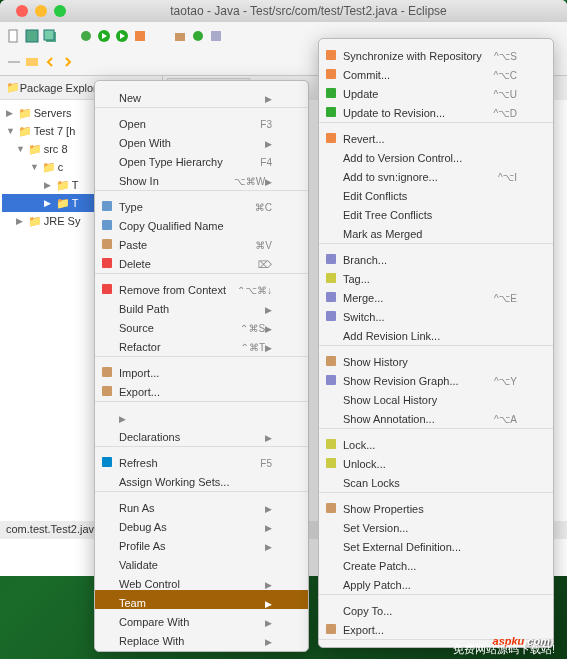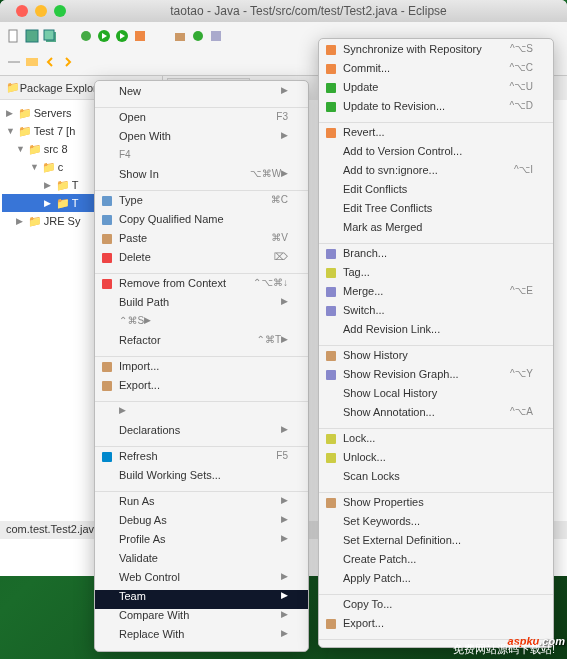--- a/index.html
+++ b/index.html
@@ -21,29 +21,29 @@
 .tnode.sel{background:#3875d7;color:#fff}
 .tnode.sel span{color:#fff}
 .twist{width:10px;font-size:9px;color:#888}
 .editor{flex:1;background:#fff}
 .tabs{height:24px;background:#f0f0f0;display:flex;align-items:flex-end;padding-left:4px}
 .tab{height:22px;padding:0 10px;background:#e8e8e8;border:1px solid #ccc;border-bottom:none;display:flex;align-items:center;gap:4px;font-size:11px}
 .status{position:absolute;bottom:120px;left:0;height:18px;background:#ececec;padding:2px 6px;font-size:10px;color:#666;width:100%}
 .menu{position:absolute;background:#f4f4f4;border:1px solid #bbb;border-radius:5px;box-shadow:0 5px 20px rgba(0,0,0,0.3);padding:4px 0;min-width:215px}
 .menu1{top:80px;left:94px}
 .menu2{top:38px;left:318px;min-width:236px}
-.mi{height:19px;display:flex;align-items:flex-start;padding:0 20px 0 24px;position:relative;cursor:default}
-.mi.hl{background:#0f172a}
+.mi{height:19px;display:flex;align-items:flex-end;padding:0 36px 0 24px;position:relative;cursor:default}
+.mi.hl{background:#a16207}
 .mi.hl span{color:#fff}
 .mi .lbl{flex:1}
 .mi .sc{color:#888;font-size:10px}
 .mi .sub{color:#888;font-size:9px}
 .mi .ico{position:absolute;left:5px;width:14px;height:14px}
 .msep{height:1px;background:#ddd;margin:3px 0}
-.watermark{position:absolute;bottom:8px;right:2px;font-size:24px;font-weight:bold;font-style:italic;color:#fff}
+.watermark{position:absolute;bottom:8px;right:17px;font-size:24px;font-weight:bold;font-style:italic;color:#fff}
 .watermark .r{color:#e30}.watermark .w{color:#fff;text-shadow:1px 1px 2px #000}
 .wmsub{position:absolute;bottom:2px;right:12px;font-size:11px;color:#fff}
 svg{display:block}
 </style>
 </head>
 <body>
 
 <div class="window">
   <div class="titlebar">
     <div class="traffic">
@@ -200,20 +200,21 @@
     <div class="msep"></div>
     <div class="mi">
       <span class="lbl">Open</span>
       <span class="sc">F3</span>
     </div>
     <div class="mi">
       <span class="lbl">Open With</span>
       <span class="sub">▶</span>
     </div>
     <div class="mi">
+      <span class="lbl">Open Type Hierarchy</span>
       <span class="sc">F4</span>
     </div>
     <div class="mi">
       <span class="lbl">Show In</span>
       <span class="sc">⌥⌘W</span>
       <span class="sub">▶</span>
     </div>
     <div class="msep"></div>
     <div class="mi">
       <span class="ico">
@@ -258,20 +259,21 @@
         </svg>
       </span>
       <span class="lbl">Remove from Context</span>
       <span class="sc">⌃⌥⌘↓</span>
     </div>
     <div class="mi">
       <span class="lbl">Build Path</span>
       <span class="sub">▶</span>
     </div>
     <div class="mi">
+      <span class="lbl">Source</span>
       <span class="sc">⌃⌘S</span>
       <span class="sub">▶</span>
     </div>
     <div class="mi">
       <span class="lbl">Refactor</span>
       <span class="sc">⌃⌘T</span>
       <span class="sub">▶</span>
     </div>
     <div class="msep"></div>
     <div class="mi">
@@ -302,21 +304,21 @@
     <div class="mi">
       <span class="ico">
         <svg width="14" height="14" viewBox="0 0 14 14">
           <rect x="2" y="2" width="10" height="10" rx="1" fill="#08c"></rect>
         </svg>
       </span>
       <span class="lbl">Refresh</span>
       <span class="sc">F5</span>
     </div>
     <div class="mi">
-      <span class="lbl">Build Working Sets...</span>
+      <span class="lbl">Assign Working Sets...</span>
     </div>
     <div class="msep"></div>
     <div class="mi">
       <span class="lbl">Run As</span>
       <span class="sub">▶</span>
     </div>
     <div class="mi">
       <span class="lbl">Debug As</span>
       <span class="sub">▶</span>
     </div>
@@ -491,21 +493,21 @@
     <div class="msep"></div>
     <div class="mi">
       <span class="ico">
         <svg width="14" height="14" viewBox="0 0 14 14">
           <rect x="2" y="2" width="10" height="10" rx="1" fill="#c96"></rect>
         </svg>
       </span>
       <span class="lbl">Show Properties</span>
     </div>
     <div class="mi">
-      <span class="lbl">Set Keywords...</span>
+      <span class="lbl">Set Version...</span>
     </div>
     <div class="mi">
       <span class="lbl">Set External Definition...</span>
     </div>
     <div class="mi">
       <span class="lbl">Create Patch...</span>
     </div>
     <div class="mi">
       <span class="lbl">Apply Patch...</span>
     </div>

